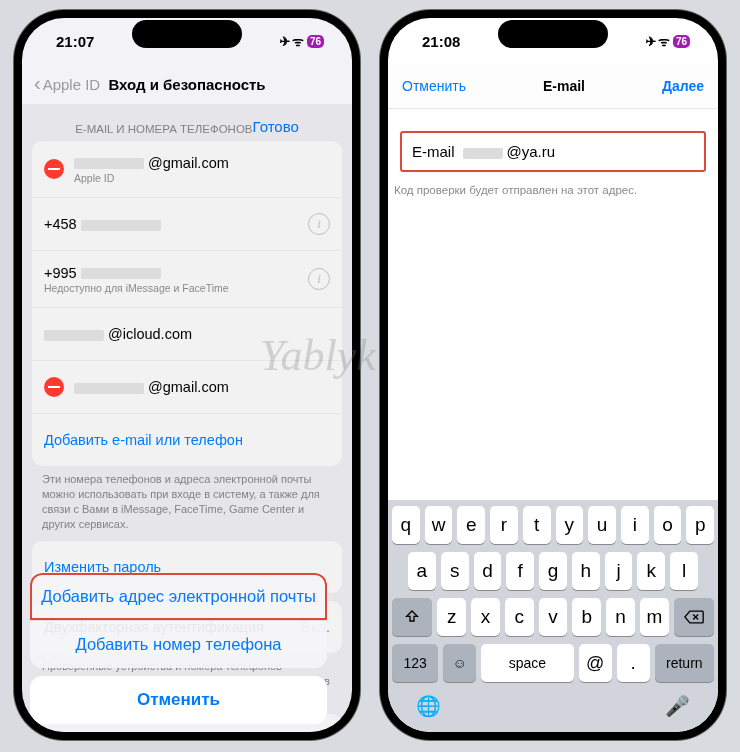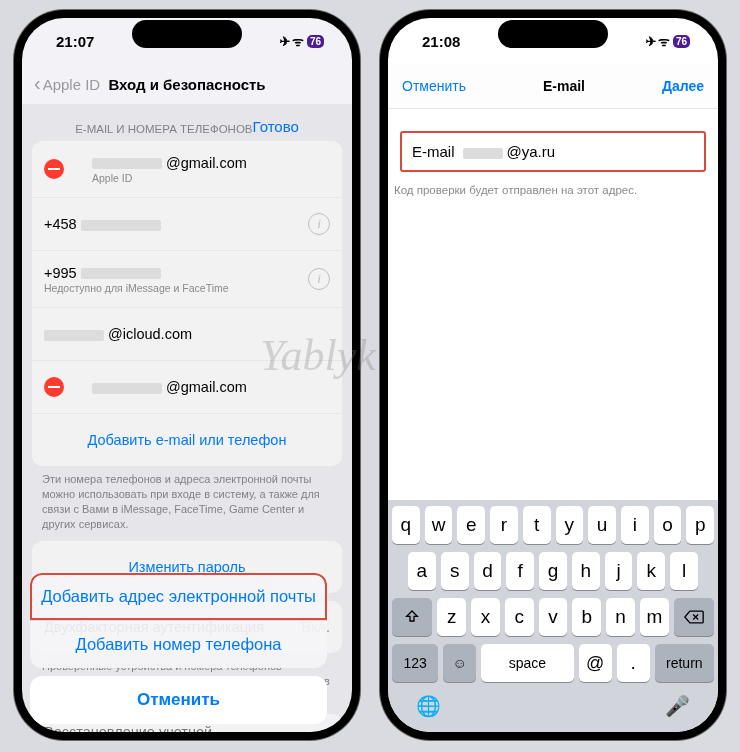--- a/index.html
+++ b/index.html
@@ -69,21 +69,21 @@
     align-items: center;
     padding: 0 28px 0 34px;
     font-weight: 600;
     font-size: 15px;
   }
   .status-right { display: flex; align-items: center; gap: 4px; }
   .status-icons { font-size: 13px; letter-spacing: -1px; }
   .batt {
     display: inline-flex;
     align-items: center;
-    background: #4c1d95;
+    background: #a21caf;
     color: #fff;
     border-radius: 5px;
     padding: 1px 3px;
     font-size: 10px;
     font-weight: 700;
   }
   
   .nav {
     display: flex;
     align-items: center;
@@ -127,21 +127,20 @@
     overflow: hidden;
   }
   .cell {
     min-height: 40px;
     display: flex;
     align-items: center;
     padding: 6px 12px;
     border-bottom: 1px solid var(--ios-separator);
     position: relative;
     font-size: 14.5px;
-    gap: 18px;
   }
   .cell:last-child { border-bottom: none; }
   .cell.tall { min-height: 44px; }
   .cell-sub {
     display: flex;
     flex-direction: column;
     gap: 1px;
   }
   .sub {
     font-size: 10.5px;
@@ -176,21 +175,21 @@
     border: 1.5px solid #bfbfc3;
     border-radius: 50%;
     color: #bfbfc3;
     font-size: 13px;
     display: flex;
     align-items: center;
     justify-content: center;
     font-family: Georgia, serif;
     font-style: italic;
   }
-  .cell.link { color: var(--ios-blue); justify-content: center; }
+  .cell.link { color: var(--ios-blue); }
   .footer-text {
     font-size: 11px;
     color: var(--ios-gray-text);
     padding: 6px 20px 10px;
     line-height: 1.35;
   }
   .cell .trailing {
     margin-left: auto;
     color: var(--ios-gray-text);
   }

